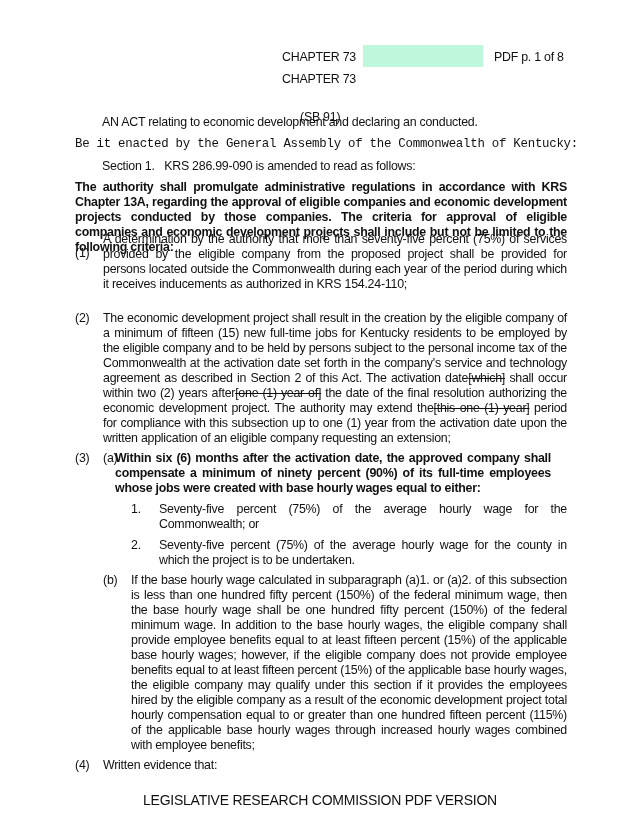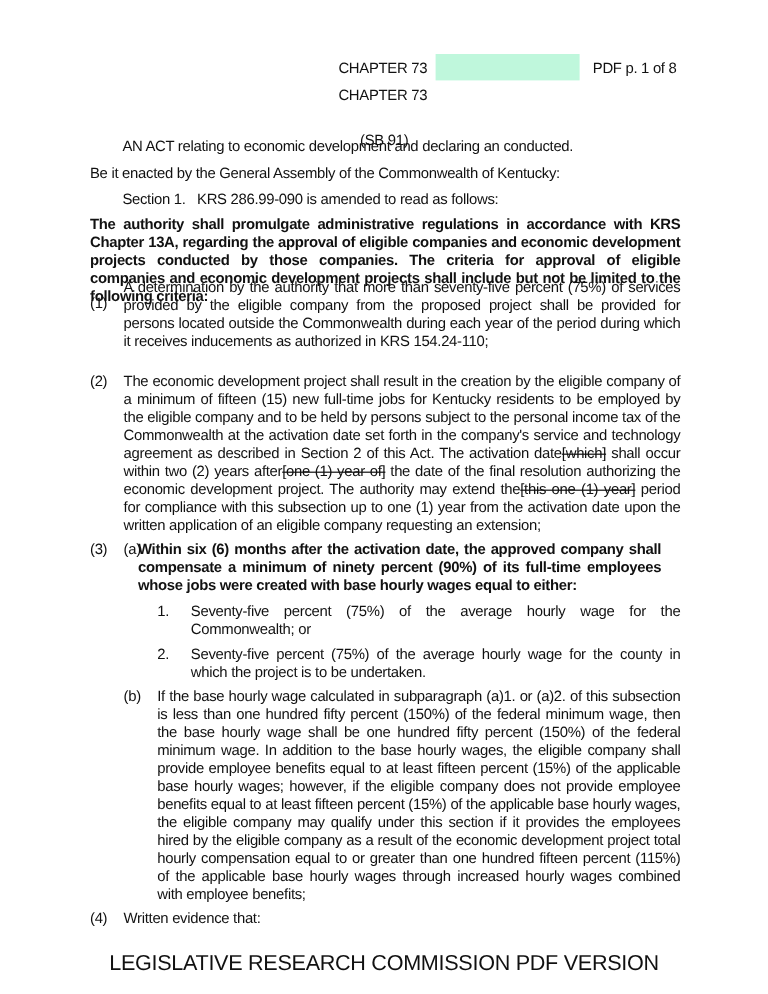--- a/index.html
+++ b/index.html
@@ -9,34 +9,34 @@
     font-size: 12.4px; letter-spacing: -0.25px;
   }
   .abs { position: absolute; white-space: nowrap; }
   .hl-box { position: absolute; left: 363px; top: 45px; width: 120px; height: 22px; background: #bff7dc; }
   .page-text { position: absolute; left: 75px; width: 492px; line-height: 15px; font-weight: bold; }
   .just { text-align: justify; }
   .num { position: absolute; left: 75px; }
   .sub { position: absolute; left: 103px; }
   .para { position: absolute; width: auto; line-height: 15px; text-align: justify; }
   .strike { text-decoration: line-through; }
-  .footer { position: absolute; left: 0; width: 640px; top: 792px; text-align: center; font-size: 18px; }
+  .footer { position: absolute; left: 0; width: 640px; top: 792px; text-align: center; font-size: 14px; }
 </style>
 </head>
 <body>
 
 <div class="abs" style="left:282px; top:50px;">CHAPTER 73</div>
 <div class="hl-box"></div>
 <div class="abs" style="left:494px; top:50px;">PDF p. 1 of 8</div>
 
 <div class="abs" style="left:282px; top:72px;">CHAPTER 73</div>
 <div class="abs" style="left:300px; top:94px;margin-top:16px;">(SB 91)</div>
 
 <div class="abs" style="left:102px; top:115px;">AN ACT relating to economic development and declaring an conducted.</div>
-<div class="abs" style="left:75px; top:137px;">Be it enacted by the General Assembly of the Commonwealth of Kentucky:</div>
+<div class="abs" style="left:75px; top:137px;font-family:Liberation Mono, monospace;">Be it enacted by the General Assembly of the Commonwealth of Kentucky:</div>
 <div class="abs" style="left:102px; top:159px; white-space:pre;">Section 1.   KRS 286.99-090 is amended to read as follows:</div>
 
 <div class="page-text just" style="top:180px;">The authority shall promulgate administrative regulations in accordance with KRS Chapter 13A, regarding the approval of eligible companies and economic development projects conducted by those companies. The criteria for approval of eligible companies and economic development projects shall include but not be limited to the following criteria:</div>
 
 <div class="num" style="top:246px;">(1)</div>
 <div class="para" style="left:103px; width:464px; top:232px;">A determination by the authority that more than seventy-five percent (75%) of services provided by the eligible company from the proposed project shall be provided for persons located outside the Commonwealth during each year of the period during which it receives inducements as authorized in KRS 154.24-110;</div>
 
 <div class="num" style="top:311px;">(2)</div>
 <div class="para" style="left:103px; width:464px; top:311px;"><span>The economic development project shall result in the creation by the eligible company of a minimum of fifteen (15) new full-time jobs for Kentucky residents to be employed by the eligible company and to be held by persons subject to the personal income tax of the Commonwealth at the activation date set forth in the company's service and technology agreement as described in Section 2 of this Act. The activation date</span><span class="strike">[which]</span><span> shall occur within two (2) years after</span><span class="strike">[one (1) year of]</span><span> the date of the final resolution authorizing the economic development project. The authority may extend the</span><span class="strike">[this one (1) year]</span><span> period for compliance with this subsection up to one (1) year from the activation date upon the written application of an eligible company requesting an extension;</span></div>
 

